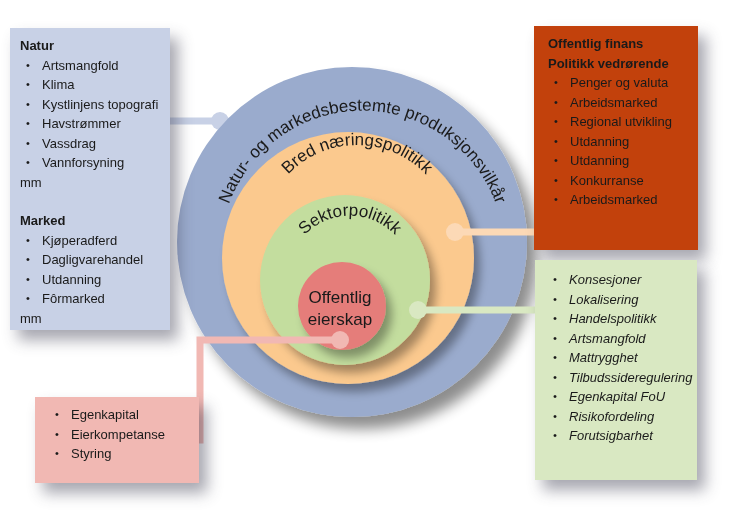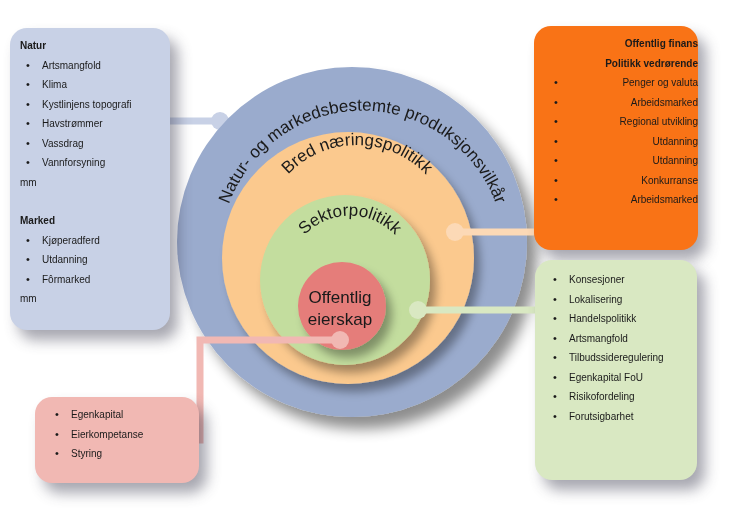--- a/index.html
+++ b/index.html
@@ -1,26 +1,26 @@
 <!DOCTYPE html>
 <html><head>
 <meta charset="utf-8">
 <style>
   html, body { margin:0; padding:0; background:#ffffff; }
   body { width:730px; height:531px; position:relative; overflow:hidden;
          font-family:"Liberation Sans", "DejaVu Sans", sans-serif; color:#1a1a1a; }
-  .box { position:absolute; box-shadow: 8px 10px 14px rgba(60,60,80,0.45); font-size:10px; line-height:19.5px;border-radius:17px; }
+  .box { position:absolute; box-shadow: 8px 10px 14px rgba(60,60,80,0.45); font-size:13px; line-height:19.5px; }
   .box .head { font-weight:bold; }
   .box ul { list-style:none; margin:0; padding:0; }
   .box li { position:relative; padding-left:22px; }
   .box li::before { content:"\2022"; position:absolute; left:6px; top:0; font-size:11px; }
   .gap { height:19px; }
   #box-natur { left:10px; top:28px; width:150px; height:286px; background:#c8d1e6; padding:8px 0 8px 10px; }
   #box-finans { left:534px; top:26px; width:150px; height:208px; background:#fcd9b6; padding:8px 0 8px 14px; }
-  #box-sektor { left:535px; top:260px; width:150px; height:206px; background:#d9e8c2; padding:10px 0 4px 12px; }
+  #box-sektor { left:535px; top:260px; width:150px; height:206px; background:#d9e8c2; padding:10px 0 4px 12px;font-style:italic; }
   #box-eier { left:12px; top:397px; width:150px; height:72px; background:#f1b8b3; padding:8px 0 6px 14px;margin-left:23px; }
   svg#diagram { position:absolute; left:0; top:0; }
   .ring-text { font-size:17px; fill:#1a1a1a; font-family:"Liberation Sans", "DejaVu Sans", sans-serif; }
   .center-text { font-size:17px; fill:#1a1a1a; font-family:"Liberation Sans", "DejaVu Sans", sans-serif; }
 </style>
 </head>
 <body>
 
 <svg id="diagram" width="730" height="531">
   <defs>
@@ -89,46 +89,48 @@
     <li>Kystlinjens topografi</li>
     <li>Havstrømmer</li>
     <li>Vassdrag</li>
     <li>Vannforsyning</li>
   </ul>
   <div>mm</div>
   <div class="gap"></div>
   <div class="head">Marked</div>
   <ul>
     <li>Kjøperadferd</li>
+    <li>Dagligvarehandel</li>
     <li>Utdanning</li>
     <li>Fôrmarked</li>
   </ul>
   <div>mm</div>
 </div>
 
-<div class="box" id="box-finans" style="background: #f97316; text-align: right;">
+<div class="box" id="box-finans" style="background: #c2410c;">
   <div class="head">Offentlig finans</div>
   <div class="head">Politikk vedrørende</div>
   <ul>
     <li>Penger og valuta</li>
     <li>Arbeidsmarked</li>
     <li>Regional utvikling</li>
     <li>Utdanning</li>
     <li>Utdanning</li>
     <li>Konkurranse</li>
     <li>Arbeidsmarked</li>
   </ul>
 </div>
 
 <div class="box" id="box-sektor" style="background: rgb(217, 232, 194);">
   <ul>
     <li>Konsesjoner</li>
     <li>Lokalisering</li>
     <li>Handelspolitikk</li>
     <li>Artsmangfold</li>
+    <li>Mattrygghet</li>
     <li>Tilbudssideregulering</li>
     <li>Egenkapital FoU</li>
     <li>Risikofordeling</li>
     <li>Forutsigbarhet</li>
   </ul>
 </div>
 
 <div class="box" id="box-eier" style="background: rgb(241, 184, 179);">
   <ul>
     <li>Egenkapital</li>

